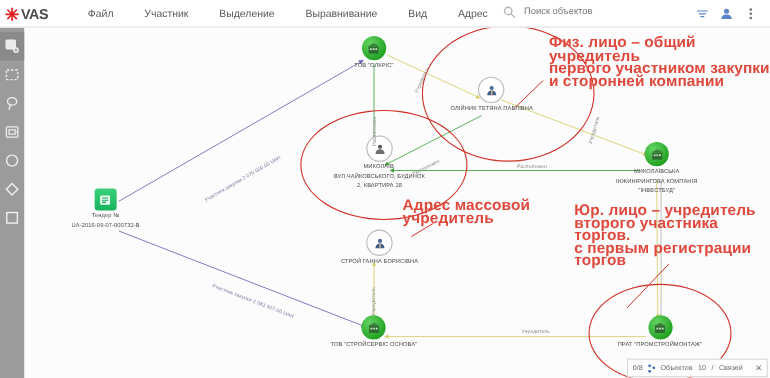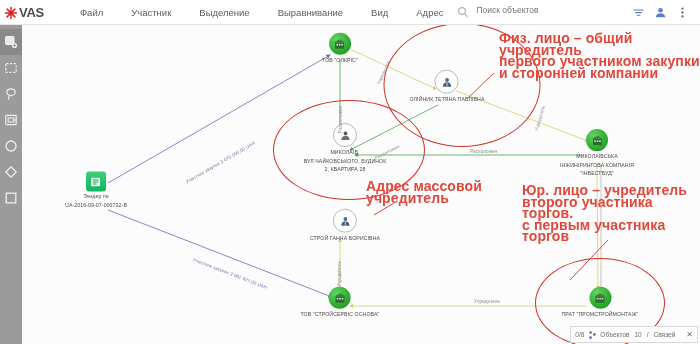--- a/index.html
+++ b/index.html
@@ -409,21 +409,21 @@
     </div>
 
     <div class="anno" style="left:344px;top:156px;">
       <div>Адрес массовой</div>
       <div>учредитель</div>
     </div>
 
     <div class="anno" style="left:500px;top:160px;">
       <div>Юр. лицо – учредитель</div>
       <div>второго участника торгов.</div>
-      <div>с первым участника торгов</div>
+      <div>с первым регистрации торгов</div>
     </div>
 
     <div class="statusbar">
       <span>0/8</span>
       <span class="dots">
         <svg width="7" height="9" viewBox="0 0 7 9">
           <circle cx="1.6" cy="1.6" r="1.3" fill="#4a6fae"></circle>
           <circle cx="5.4" cy="3.4" r="1.3" fill="#4a6fae"></circle>
           <circle cx="1.6" cy="6.6" r="1.3" fill="#4a6fae"></circle>
         </svg>

